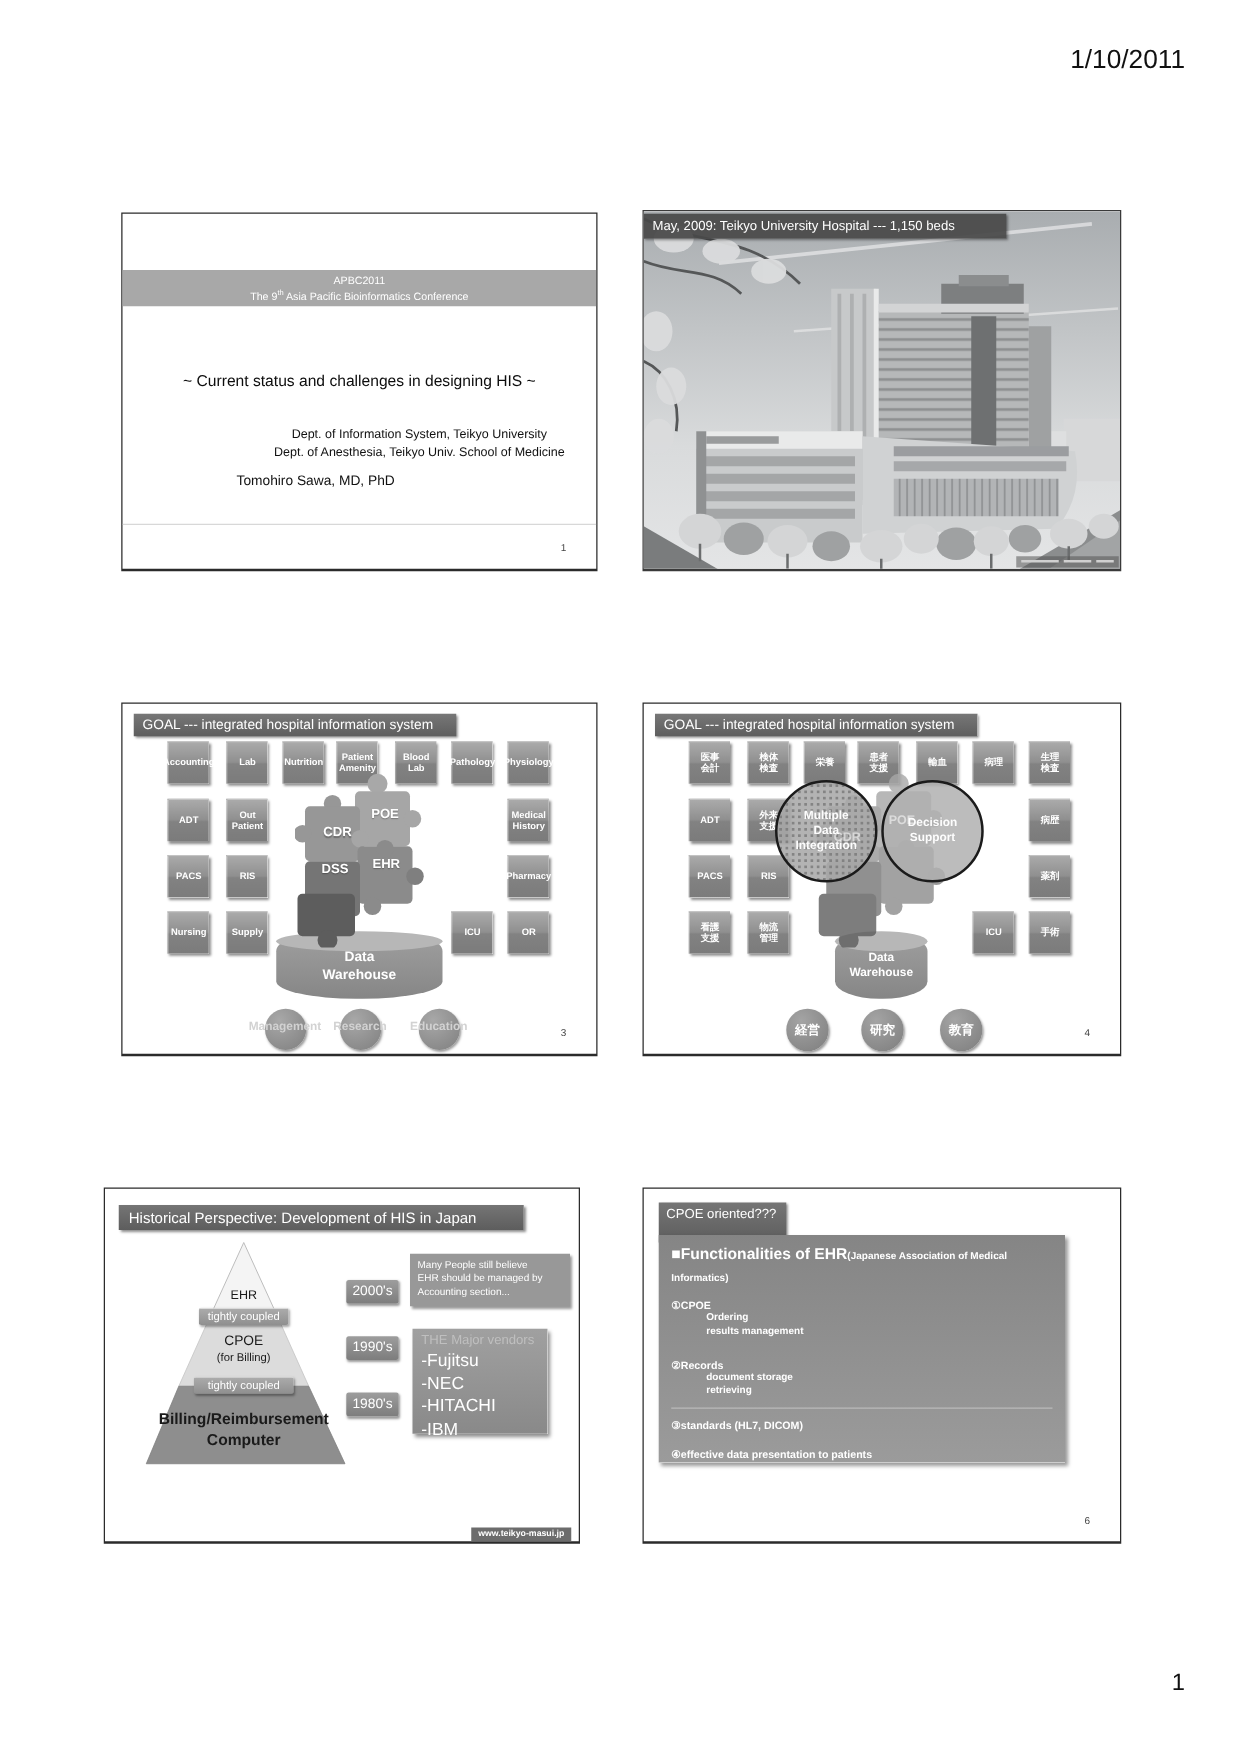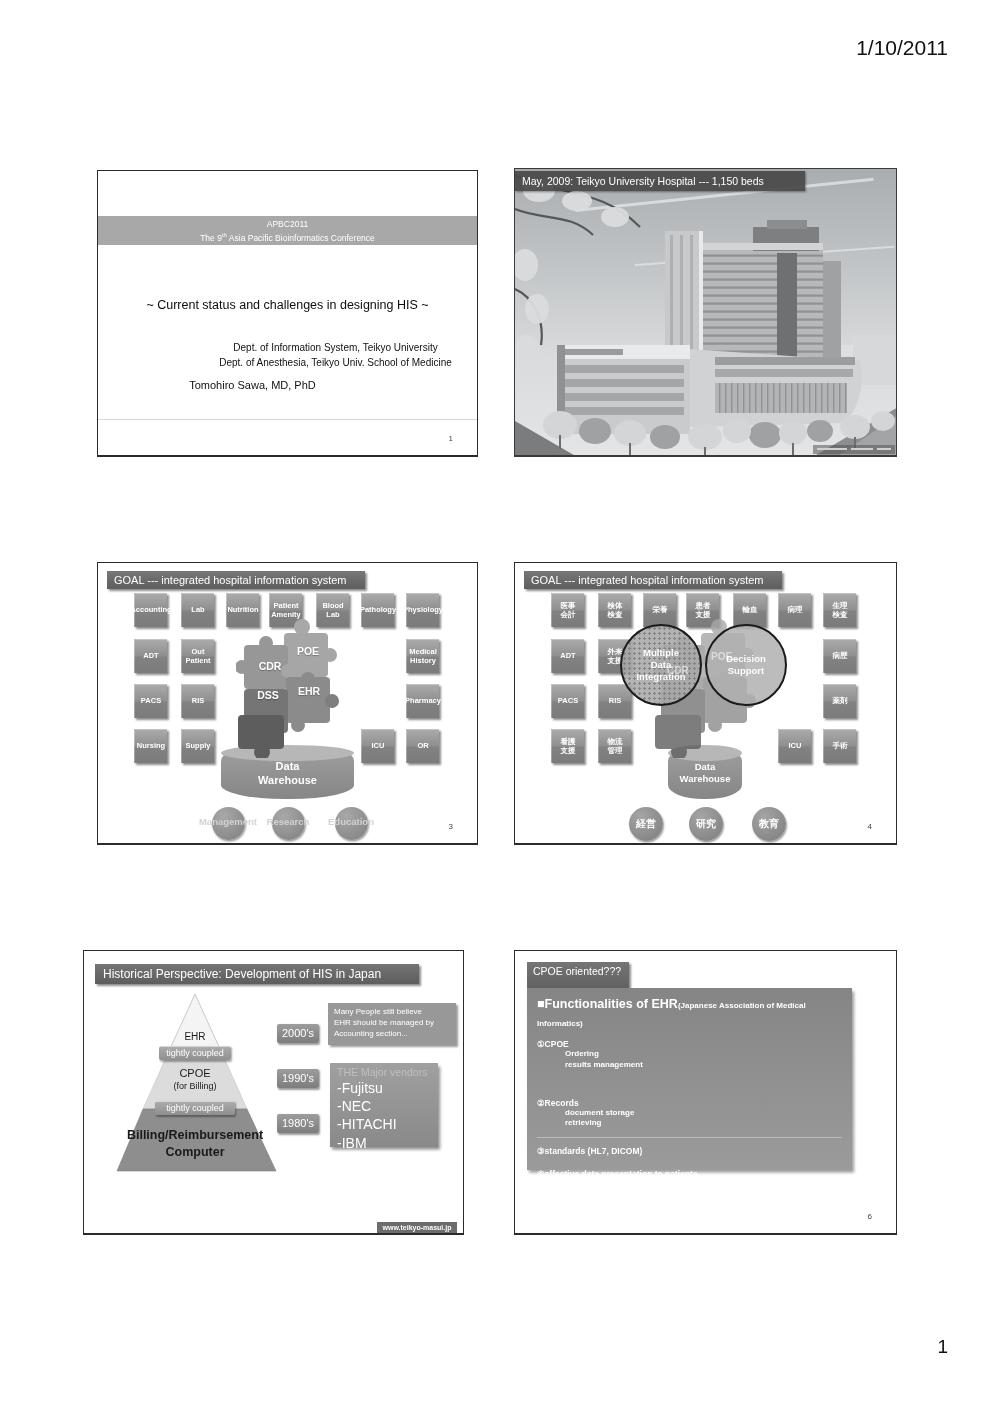--- a/index.html
+++ b/index.html
@@ -396,21 +396,21 @@
 
 <div class="slide" id="s6">
   <div class="s6-badge">CPOE oriented???</div>
   <div class="s6-box">
     <div class="s6-header">
       <span class="s6-header-main">■Functionalities of EHR</span><span class="s6-header-sub">(Japanese Association of Medical Informatics)</span>
     </div>
     <div class="s6-item-head">①CPOE</div>
     <div class="s6-item-sub">Ordering</div>
     <div class="s6-item-sub">results management</div>
-    <div class="s6-item-head" style="margin-top:27px;">②Records</div>
+    <div class="s6-item-head" style="margin-top:16px;">②Records</div>
     <div class="s6-item-sub">document storage</div>
     <div class="s6-item-sub">retrieving</div>
     <div class="s6-div"></div>
     <div class="s6-item-head">③standards (HL7, DICOM)</div>
     <div class="s6-item-head" style="margin-top:13px;">④effective data presentation to patients</div>
     <div class="s6-item-head" style="margin-top:13px;">⑤security</div>
   </div>
   <div class="slide-number">6</div>
 </div>
 

